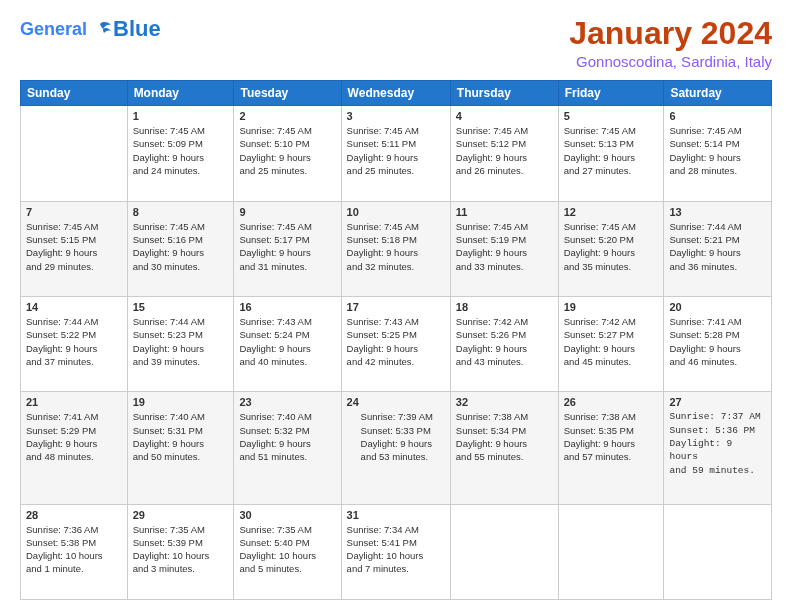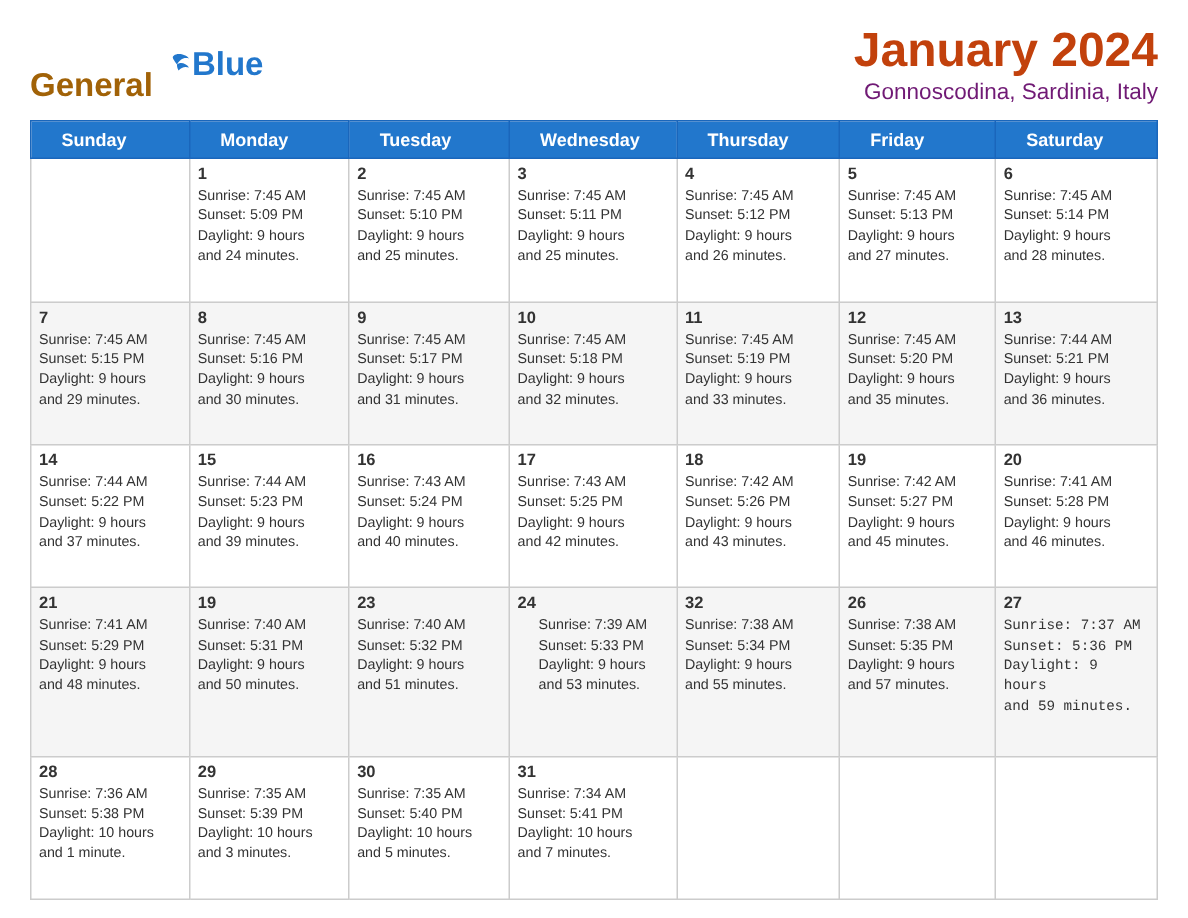--- a/index.html
+++ b/index.html
@@ -27,24 +27,23 @@
       display: flex;
       flex-direction: column;
       align-items: flex-start;
     }
     .logo-text {
       display: flex;
       align-items: center;
       gap: 2px;
     }
     .logo-general {
-      font-size: 22px;
-      font-weight: bold;
-      color: #a16207;
-      margin-top: 28px;
+      font-size: 18px;
+      font-weight: bold;
+      color: #3b82f6;
     }
     .logo-blue {
       font-size: 22px;
       font-weight: bold;
       color: #2277cc;
     }
     .logo-icon {
       width: 20px;
       height: 16px;
       margin-left: 2px;
@@ -53,34 +52,34 @@
       text-align: right;
     }
     .month-title {
       font-size: 32px;
       font-weight: bold;
       color: #c2410c;
       line-height: 1.1;
     }
     .location {
       font-size: 15px;
-      color: #701a75;
+      color: #8b5cf6;
       margin-top: 2px;
     }
     .calendar-table {
       width: 100%;
       border-collapse: collapse;
       flex: 1;
     }
     .calendar-table th {
       background-color: #2277cc;
       color: white;
       font-size: 12px;
       font-weight: bold;
-      padding: 5px 20px;
+      padding: 5px 6px;
       text-align: left;
       border: 1px solid #1a66bb;
     }
     .calendar-table td {
       vertical-align: top;
       border: 1px solid #ccc;
       padding: 4px 5px;
       font-size: 10px;
       color: #333;
       background: #fff;

